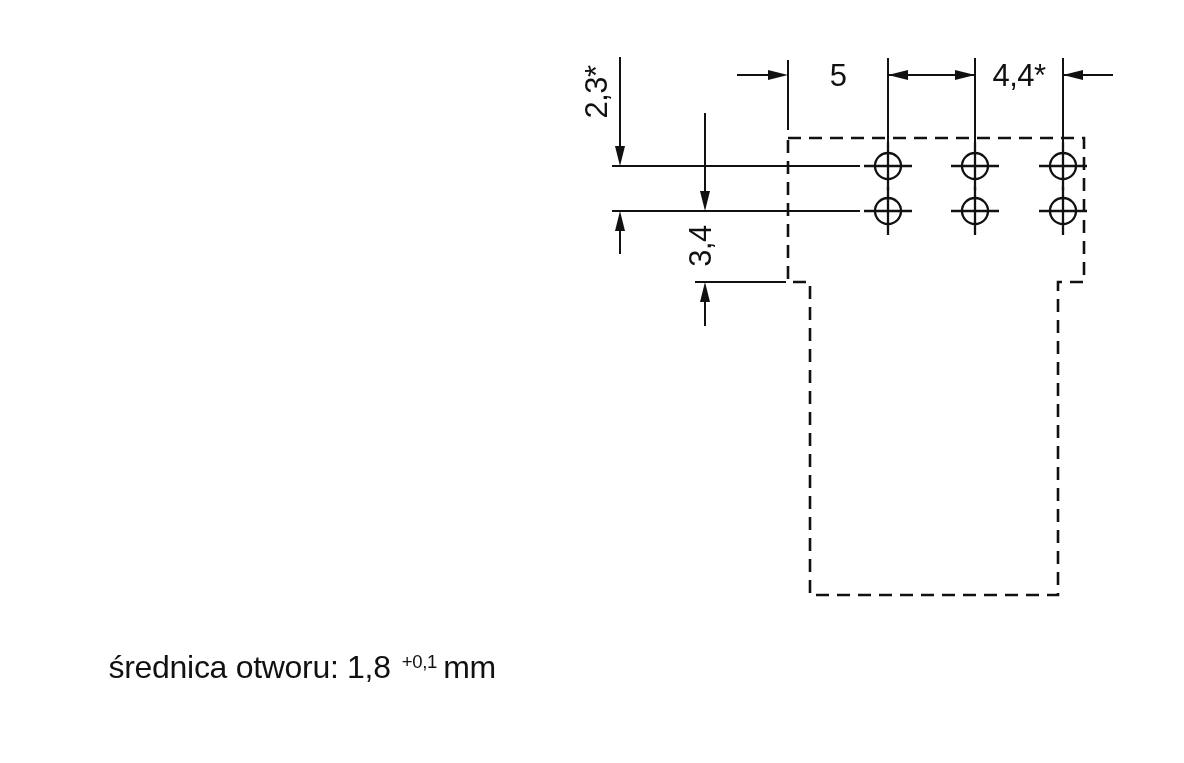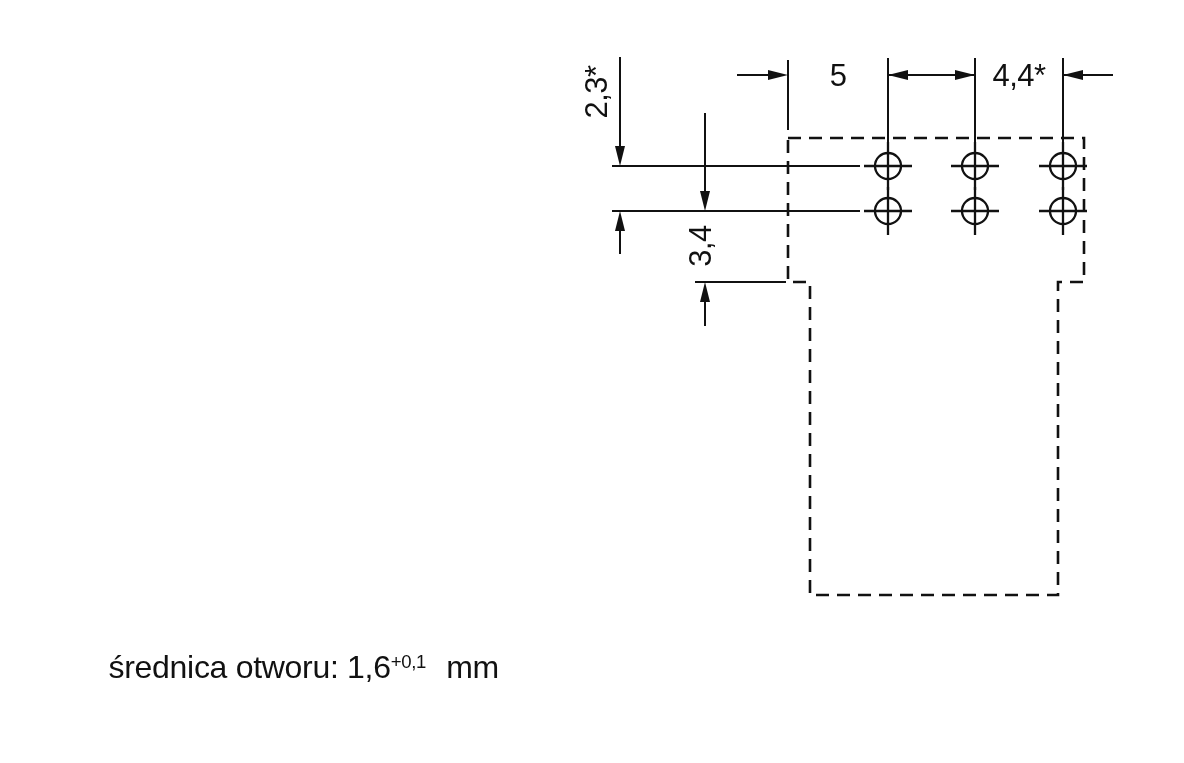--- a/index.html
+++ b/index.html
@@ -40,23 +40,24 @@
     line-height: 36px;
     white-space: pre;
   }
   .note-line + .note-line {
     margin-top: 12px;
   }
   .note-line sup {
     font-size: 0.58em;
     vertical-align: 10px;
     font-weight: 500;
+    margin-left: 11px;
   }
   .unit-suffix {
-    margin-left: 20px;
+    margin-left: 6px;
   }
 </style>
 </head>
 <body>
 
 <div class="canvas">
 
   <svg class="drawing" width="1184" height="763" viewBox="0 0 1184 763">
 
     <path d="M788 138 H1084 V282 H1058 V595 H810 V282 H788 Z" fill="none" stroke="#111111" stroke-width="2.6" stroke-dasharray="13 8"></path>
@@ -126,17 +127,17 @@
     </g>
 
     <text class="dim-text" x="838" y="86" text-anchor="middle">5</text>
     <text class="dim-text" x="1019" y="86" text-anchor="middle">4,4*</text>
     <text class="dim-text" transform="translate(607 92) rotate(-90)" text-anchor="middle">2,3*</text>
     <text class="dim-text" transform="translate(711 246) rotate(-90)" text-anchor="middle">3,4</text>
   </svg>
 
   <div class="notes">
     <div class="note-line">
-      <span>średnica otworu: 1,6</span><sup>+0,1</sup><span class="unit-suffix">mm</span>
+      <span>średnica otworu: 1,8</span><sup>+0,1</sup><span class="unit-suffix">mm</span>
     </div>
   </div>
 
 </div>
 
 </body></html>

